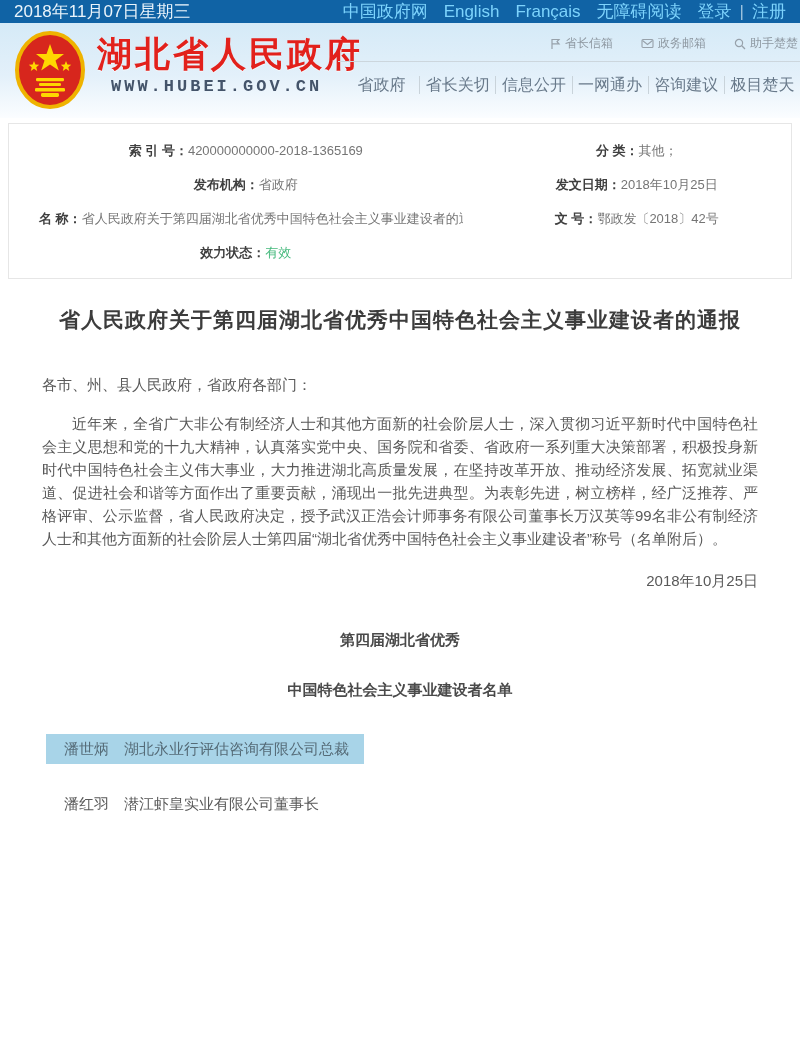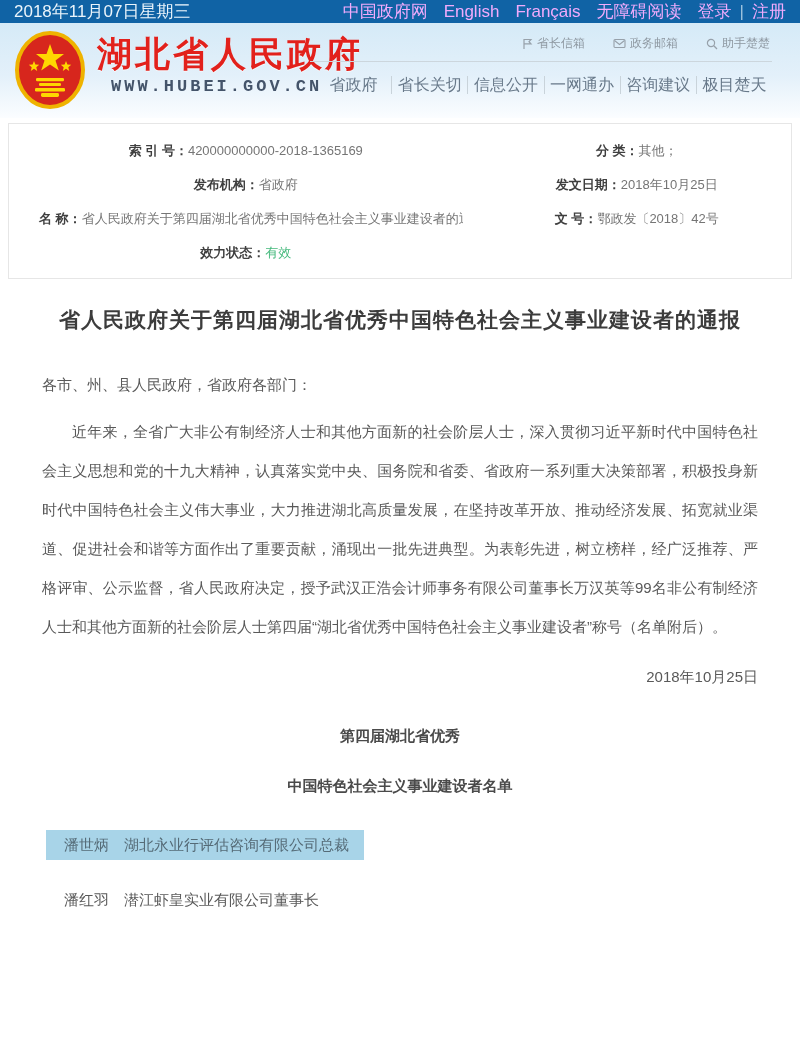--- a/index.html
+++ b/index.html
@@ -9,39 +9,39 @@
     font-family: "Liberation Sans", "DejaVu Sans", sans-serif;
     color: #595959;
   }
   
   .topbar {
     height: 23px; background: #1063a5; color: #eaf4fb;
     display: flex; align-items: center; justify-content: space-between;
     padding: 0 14px; font-size: 17px;
   }
   .topbar-right { display: flex; align-items: center; gap: 16px; }
-  .topbar-right a { color: #f0abfc; text-decoration: none; cursor: pointer; }
+  .topbar-right a { color: #7dd3fc; text-decoration: none; cursor: pointer; }
   .tb-divider { color: #9cc3de; margin: 0 -8px; }
   
   .header {
     height: 95px; position: relative;
     background: linear-gradient(#d5eaf7 0%, #e3f0fa 55%, #fbfdff 100%);
   }
   .emblem { position: absolute; left: 14px; top: 7px; }
   .site-title { position: absolute; left: 97px; top: 12px; }
   .site-name {
     color: #e2211c; font-weight: bold; font-size: 35px; letter-spacing: 3px;
     line-height: 38px; text-shadow: 0 1px 0 rgba(255,255,255,.6);
   }
   .site-url {
     font-family: Liberation Mono, monospace;
     color: #44546a; font-size: 17px; letter-spacing: 3px; font-weight: 600;
     margin-top: 4px; margin-left: 14px;
   }
-  .header-right { position: absolute; right: 28px; top: 8px; width: 462px; }
+  .header-right { position: absolute; right: 0; top: 8px; width: 462px; }
   .quick-links {
     display: flex; justify-content: flex-end; gap: 28px;
     font-size: 12px; color: #8e98a1; padding: 4px 2px 9px 0;
   }
   .quick-link { display: flex; align-items: center; gap: 4px; cursor: pointer; }
   .quick-link svg { display: block; }
   .main-nav {
     border-top: 1px solid #ccd6dd;
     display: flex; align-items: center; justify-content: space-between;
     padding: 14px 0 0 6px; font-size: 16px; color: #68798a;
@@ -62,21 +62,21 @@
   .meta-value { color: #757575; }
   .meta-value.green { color: #45b97c; }
   
   .article { padding: 0 42px; }
   .doc-title {
     margin-top: 27px; text-align: center; font-size: 21px; font-weight: bold;
     color: #3c3c3c; letter-spacing: 1px;
   }
   .salutation { margin-top: 42px; font-size: 15px; color: #595959; }
   .para {
-    margin-top: 17px; font-size: 15px; color: #595959; line-height: 39px;
+    margin-top: 17px; font-size: 15px; color: #595959; line-height: 23px;
     text-indent: 2em; text-align: justify;
   }
   .sign-date { margin-top: 22px; text-align: right; font-size: 15px; color: #595959; }
   .list-heading {
     text-align: center; font-size: 15px; font-weight: bold; color: #4a4a4a;
   }
   .list-heading.h1 { margin-top: 40px; }
   .list-heading.h2 { margin-top: 31px; }
   
   .name-list { margin-top: 34px; padding-left: 22px; }

